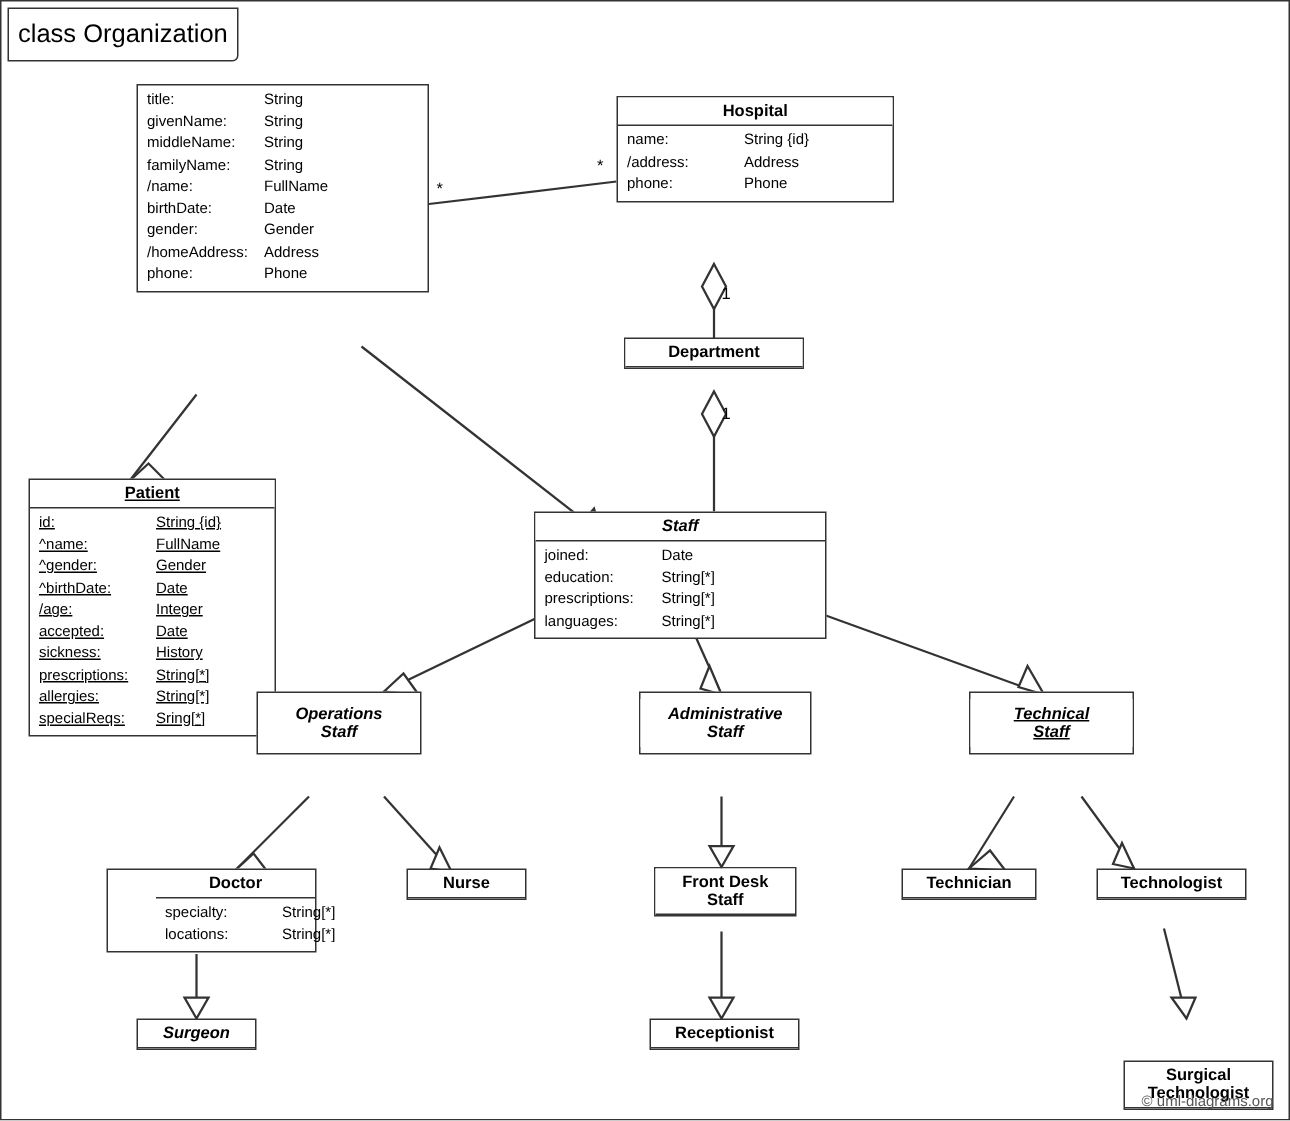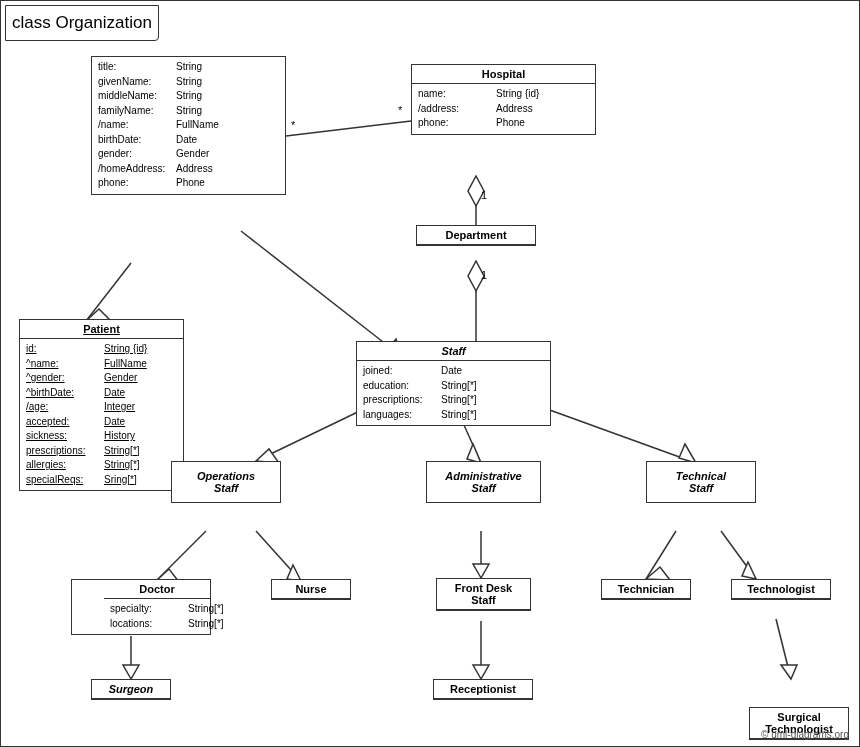--- a/index.html
+++ b/index.html
@@ -277,21 +277,21 @@
     </div>
   </div>
 
   <div class="uml-class" style="left:425px; top:460px; width:115px; padding:4px 0;">
     <div class="class-name italic" style="border-bottom:none; padding:4px 6px;">
       <em>Administrative<br>Staff</em>
     </div>
   </div>
 
   <div class="uml-class" style="left:645px; top:460px; width:110px; padding:4px 0;">
-    <div class="class-name italic" style="border-bottom:none; padding:4px 6px;">
+    <div class="class-name italic" style="border-bottom:none; padding:4px 6px;text-decoration:underline;">
       <em>Technical<br>Staff</em>
     </div>
   </div>
 
   <div class="uml-class" style="left:70px; top:578px; width:140px;padding-left:32px;">
     <div class="class-name">Doctor</div>
     <div class="class-body">
       <div class="attr-row">
           <span class="attr-name">specialty:</span>
           <span class="attr-type">String[*]</span>

